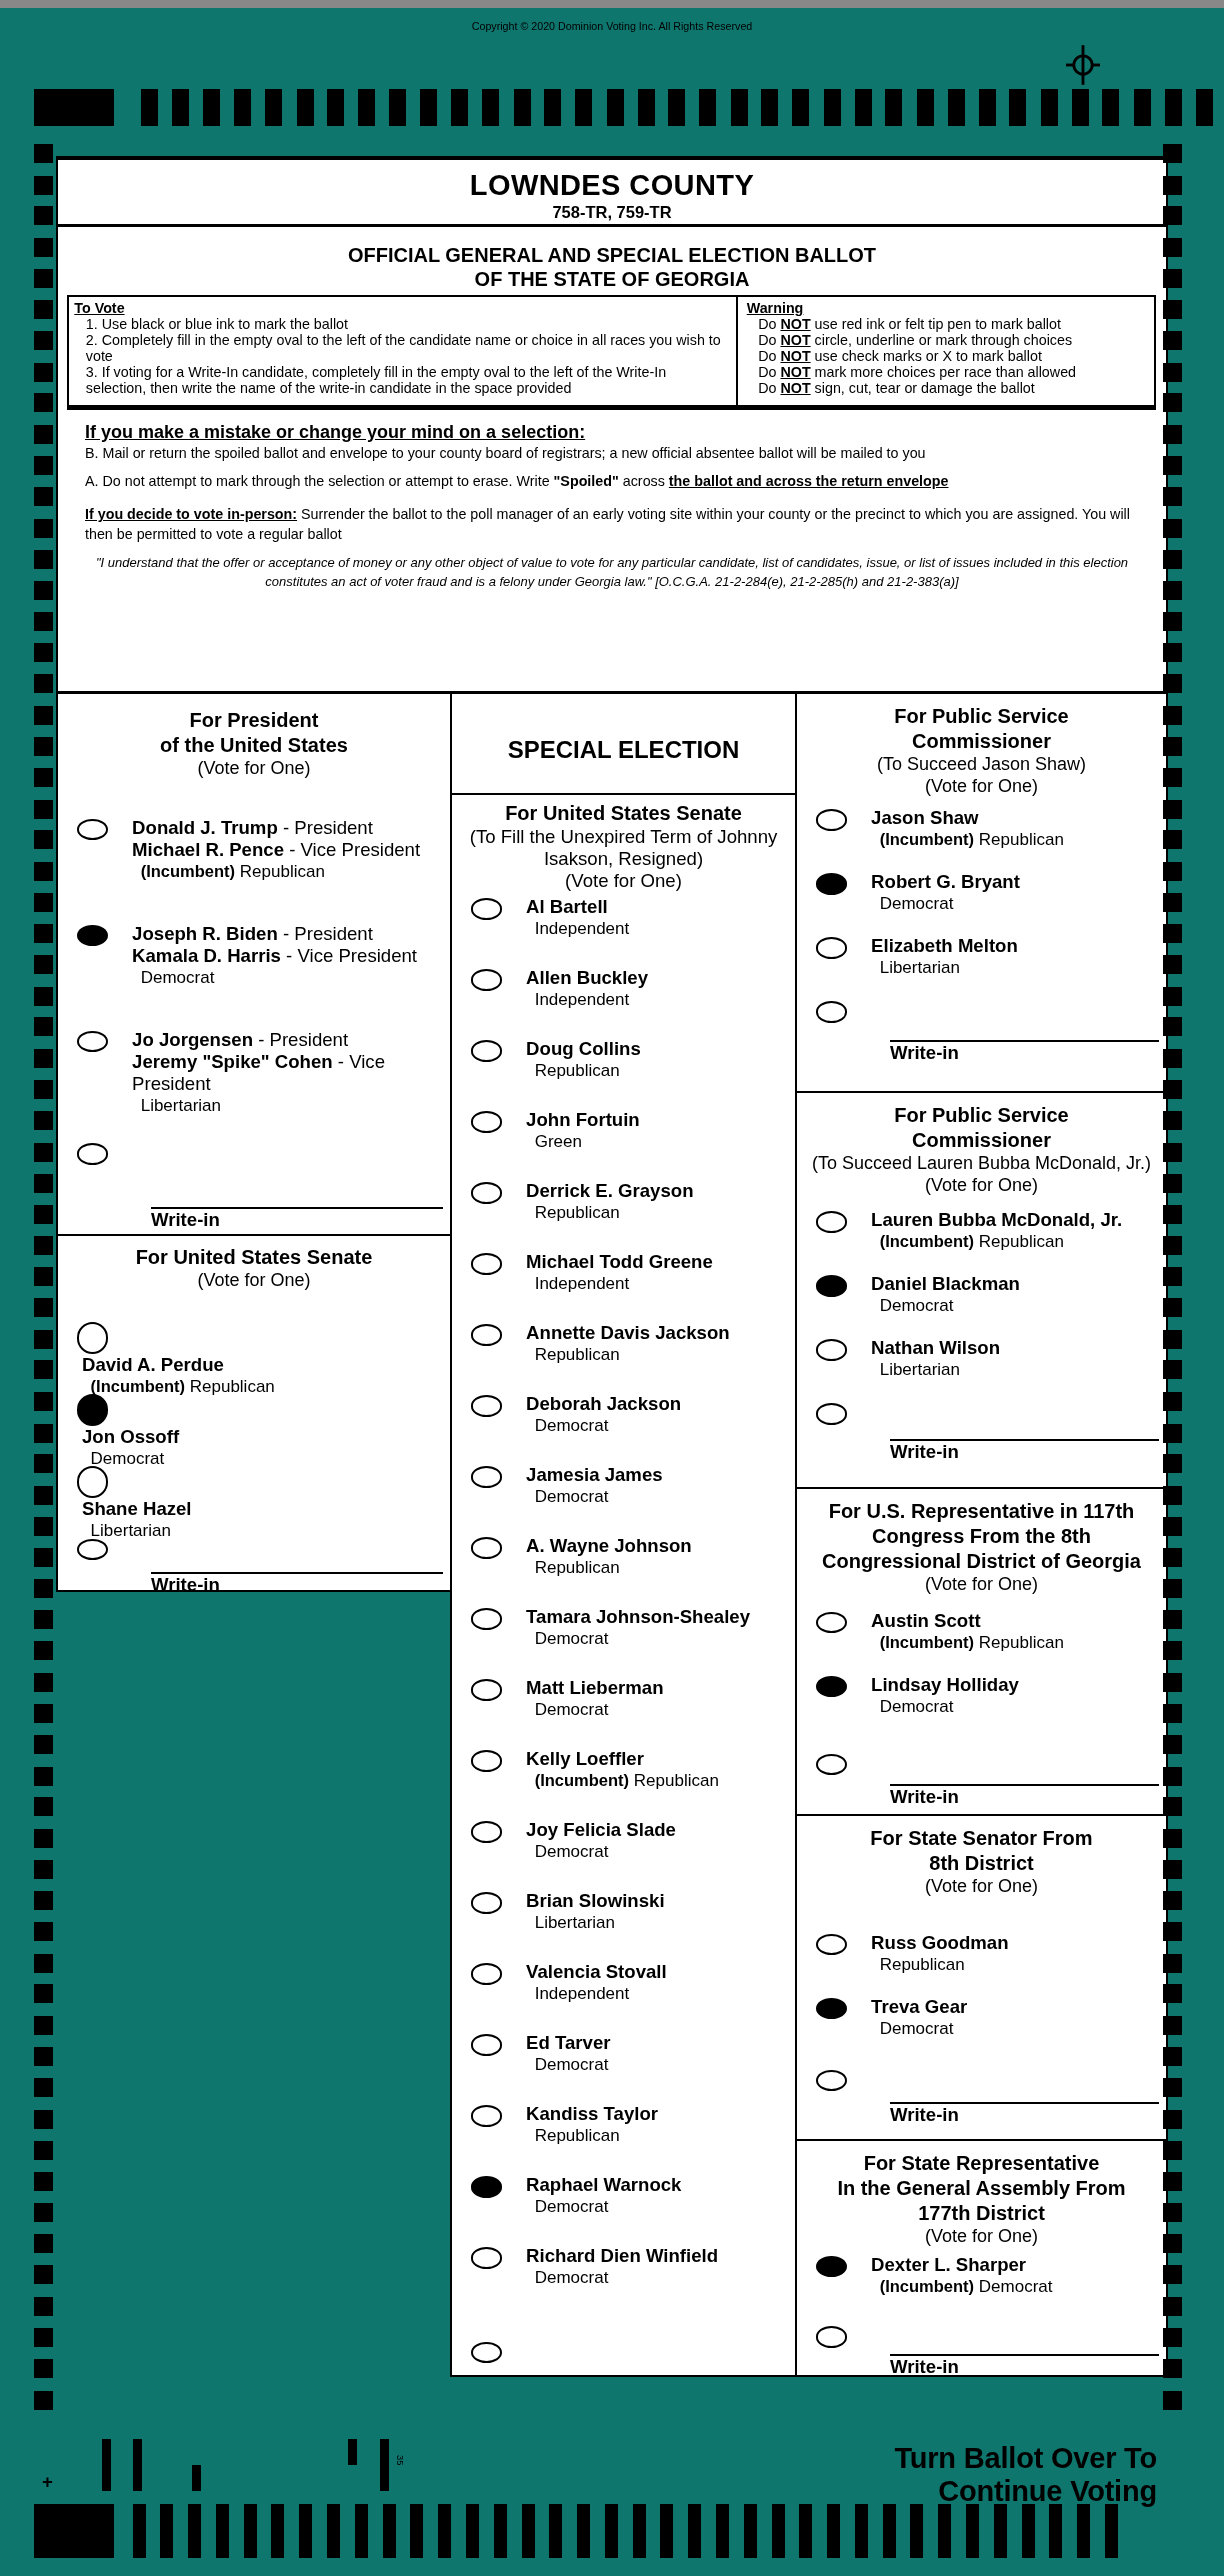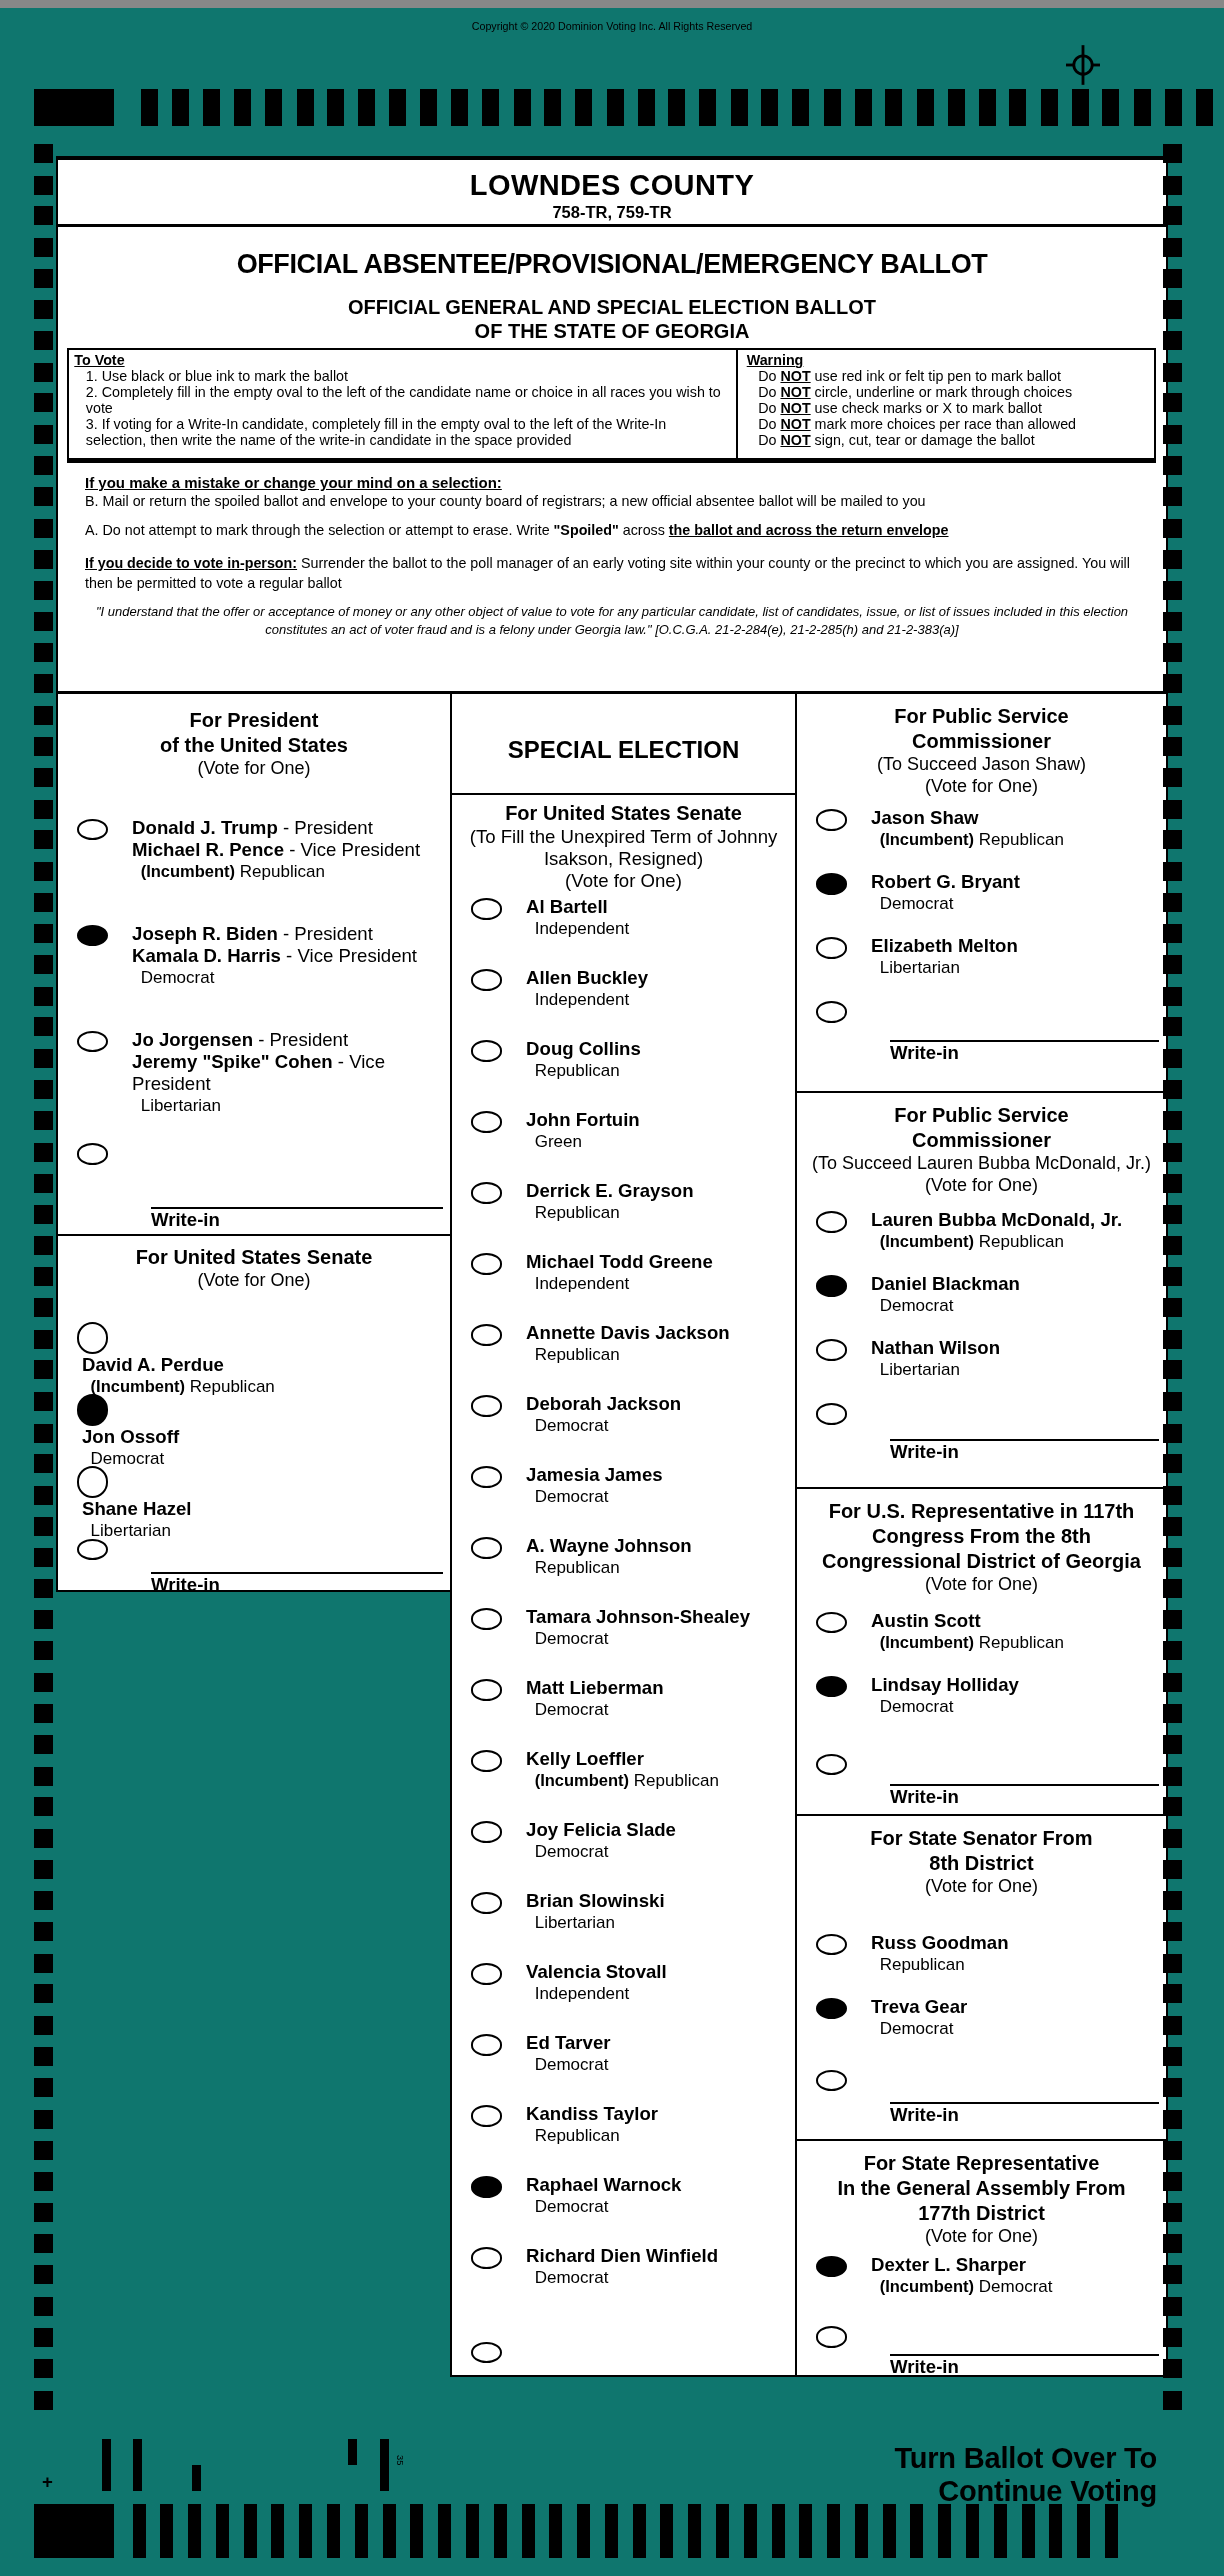--- a/index.html
+++ b/index.html
@@ -30,21 +30,21 @@
   #instr-box {
     margin:4.3px 10px 0 8.6px; height:115px; border:2.1px solid #000; border-bottom-width:5.7px;
     display:flex; overflow:hidden; font-size:14.3px; line-height:16px;
   }
   #instr-left { width:61.5%; padding:2.9px 7.2px 0 5.7px; }
   #instr-right { width:38.5%; border-left:2.1px solid #000; padding:2.9px 5.7px 0 8.6px; }
   .instr-title { font-weight:700; text-decoration:underline; }
   #tovote-list { list-style:none; padding-left:11.5px; }
   #warning-list { list-style:none; padding-left:11.5px; }
   .u-not { font-weight:700; text-decoration:underline; }
-  #mistake-heading { font-size:15px; font-weight:700; text-decoration:underline; margin:11.5px 0 0 27px; }
+  #mistake-heading { font-size:18px; font-weight:700; text-decoration:underline; margin:11.5px 0 0 27px; }
   .body-line { font-size:14.3px; margin-left:27px; margin-right:21.5px; line-height:20px; }
   #line-a { margin-top:8.6px; }
   .b-strong { font-weight:700; }
   .b-ul { font-weight:700; text-decoration:underline; }
   #inperson-para { margin-top:13px; }
   #legal-para { font-style:italic; font-size:13px; line-height:18.6px; text-align:center;
     margin:10px 29px 0 29px; }
   
   .colbox { position:absolute; top:686px; background:#fff; overflow:hidden; }
   #colA { left:56px;  width:394px; height:898px; border-left:2.1px solid #000; border-bottom:2.1px solid #000; }
@@ -135,21 +135,20 @@
   <div id="top-strip"></div>
   <div id="left-strip"></div>
   <div id="right-strip"></div>
   <div id="bottom-strip"></div>
 
   <div id="top-section">
     <div id="county-box">
       <div id="county-name">LOWNDES COUNTY</div>
       <div id="ballot-style">758-TR, 759-TR</div>
     </div>
-    <div id="ballot-title">OFFICIAL ABSENTEE/PROVISIONAL/EMERGENCY BALLOT</div>
     <div id="subtitle-block">
       <div class="subtitle">OFFICIAL GENERAL AND SPECIAL ELECTION BALLOT</div>
       <div class="subtitle">OF THE STATE OF GEORGIA</div>
     </div>
     <div id="instr-box">
       <div id="instr-left">
         <div class="instr-title">To Vote</div>
         <ul id="tovote-list">
             <li>1. Use black or blue ink to mark the ballot</li>
             <li>2. Completely fill in the empty oval to the left of the candidate name or choice in all races you wish to vote</li>

